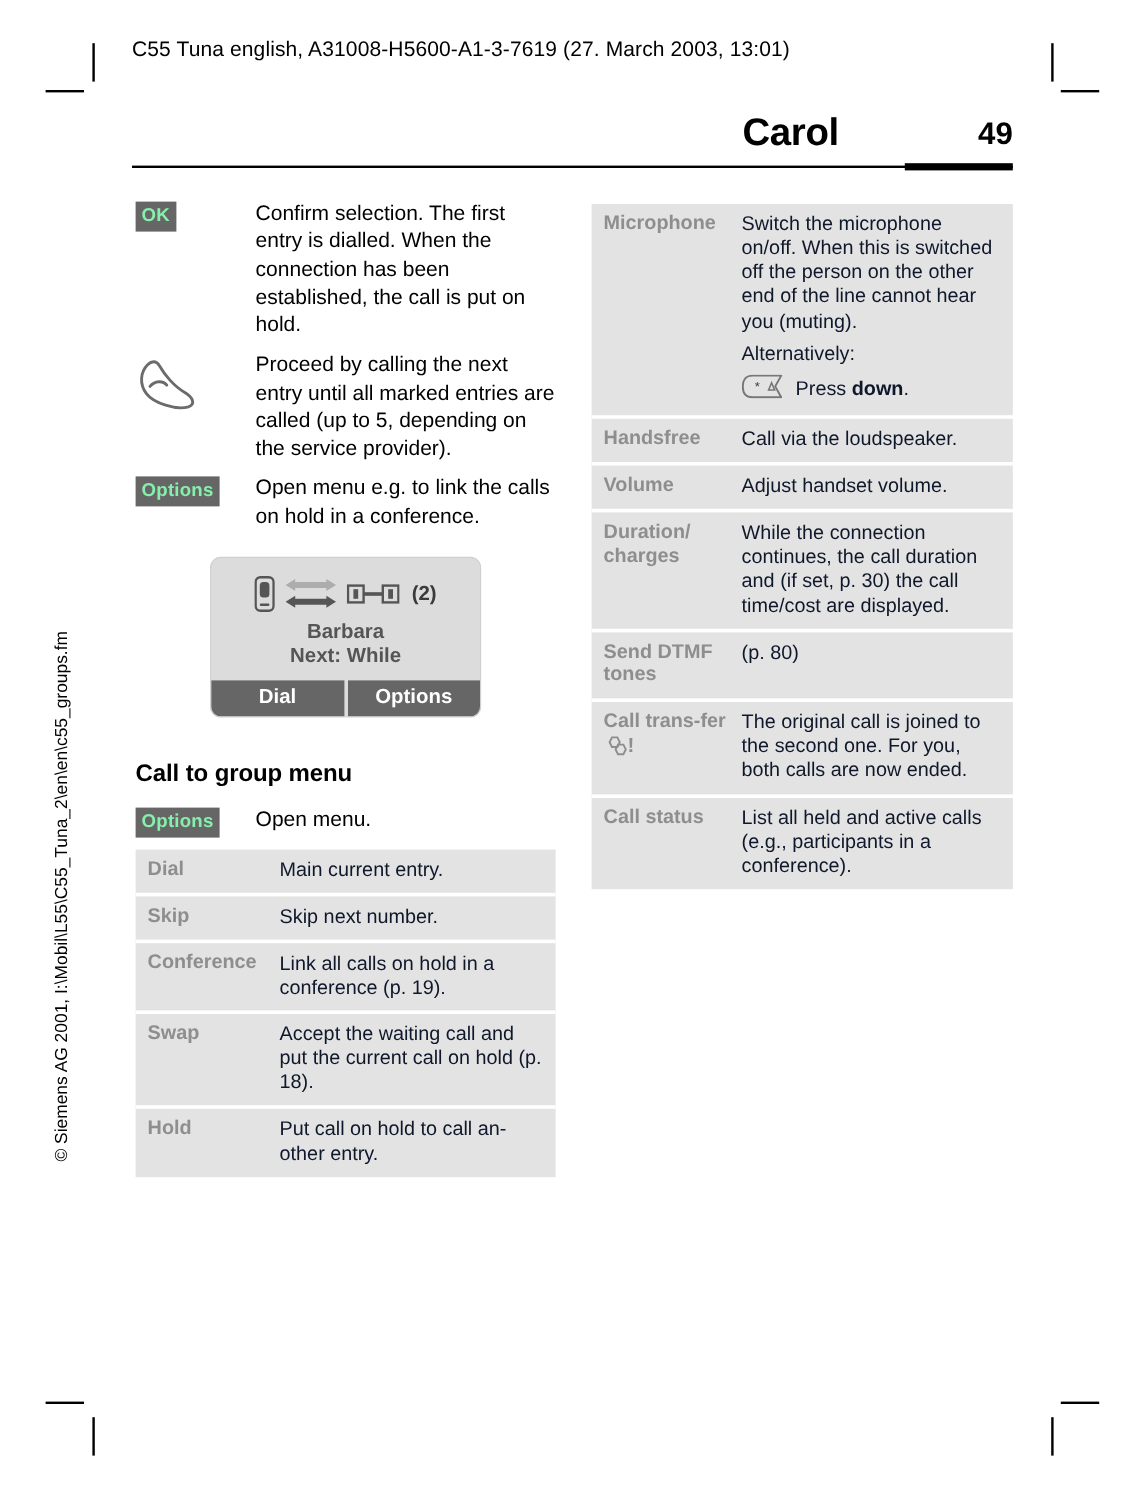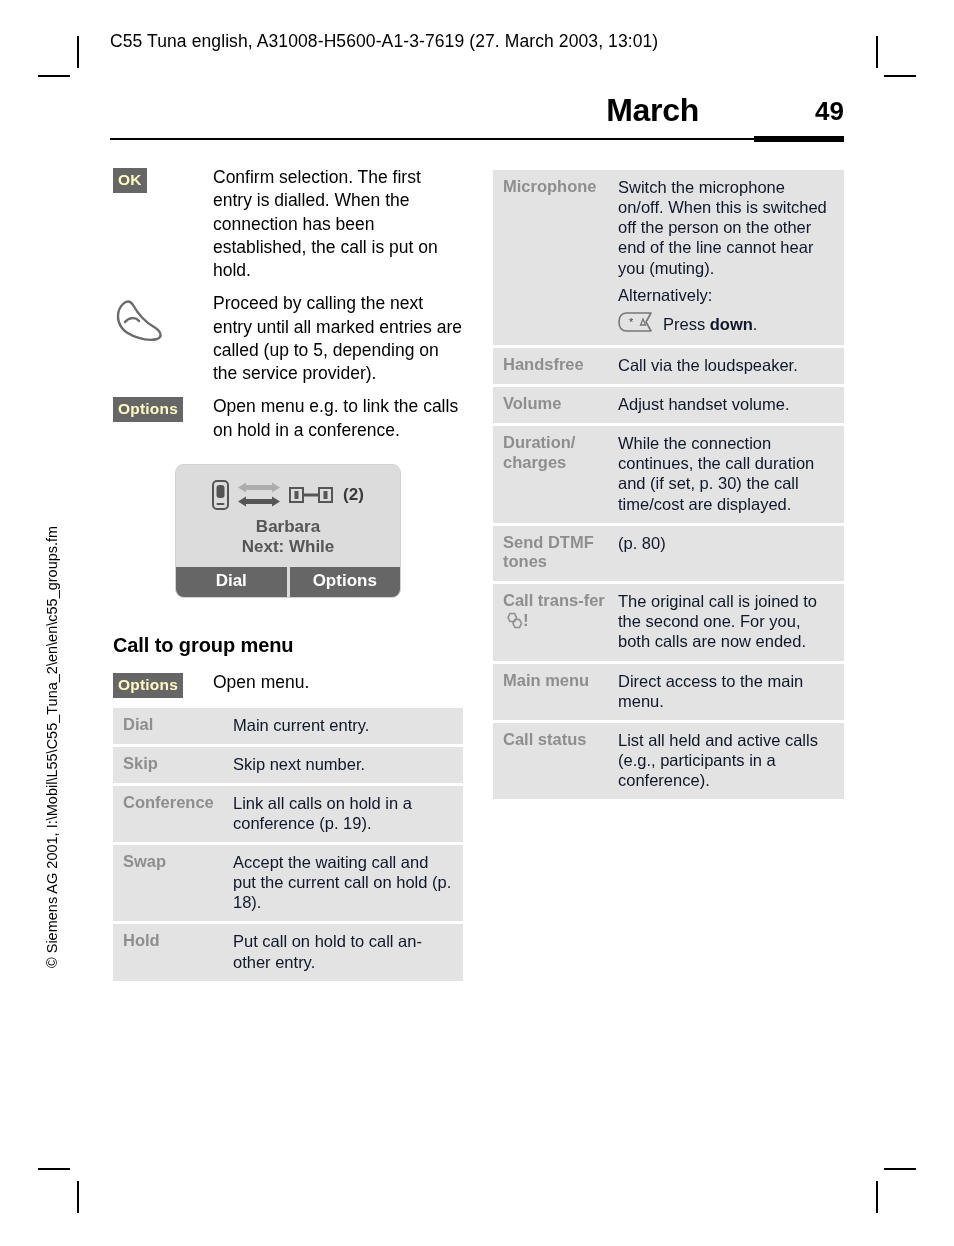--- a/index.html
+++ b/index.html
@@ -97,21 +97,21 @@
     margin-bottom: 4px;
   }
   .def-key {
     width: 100px;
     flex: 0 0 100px;
     padding-top: 2px;
   }
   .softkey {
     display: inline-block;
     background: #666666;
-    color: #fef9c3;
+    color: #86efac;
     font-size: 15.5px;
     font-weight: bold;
     line-height: 1;
     padding: 4px 5px 5px 5px;
     letter-spacing: 0.2px;
     text-align: right;
   }
   .def-text {
     flex: 1 1 auto;
     font-size: 17.5px;
@@ -238,21 +238,21 @@
 <div class="crop crop-v" style="left:876px; top:36px;"></div>
 <div class="crop crop-h" style="left:884px; top:75px;"></div>
 <div class="crop crop-h" style="left:38px; top:1168px;"></div>
 <div class="crop crop-v" style="left:77px; top:1181px;"></div>
 <div class="crop crop-h" style="left:884px; top:1168px;"></div>
 <div class="crop crop-v" style="left:876px; top:1181px;"></div>
 
 <div class="doc-header">C55 Tuna english, A31008-H5600-A1-3-7619 (27. March 2003, 13:01)</div>
 
 <div class="title-block">
-  <div class="chapter-title">March</div>
+  <div class="chapter-title">Carol</div>
   <div class="page-number">49</div>
   <div class="rule-thin"></div>
   <div class="rule-thick"></div>
 </div>
 
 <div class="spine-text">© Siemens AG 2001, I:\Mobil\L55\C55_Tuna_2\en\en\c55_groups.fm</div>
 
 <div class="col-left">
 
   <div class="def-row">
@@ -391,24 +391,20 @@
       <div class="tcell-label">
         <span>Call trans-fer</span>
         <svg class="inline-icon" width="20" height="17" viewBox="0 0 20 17">
           <path d="M7 1.5 L11.5 1.5 L13.5 5.5 L11.5 9.5 L7 9.5 L5 5.5 Z" fill="none" stroke="#8e8e8e" stroke-width="1.6"></path>
           <path d="M12 7.5 L16.5 7.5 L18.5 11.5 L16.5 15.5 L12 15.5 L10 11.5 Z" fill="none" stroke="#8e8e8e" stroke-width="1.6"></path>
         </svg><span class="bang">!</span>
       </div>
       <div class="tcell-desc">The original call is joined to the second one. For you, both calls are now ended.</div>
     </div>
 
-    <div class="trow">
-      <div class="tcell-label">Main menu</div>
-      <div class="tcell-desc">Direct access to the main menu.</div>
-    </div>
 
     <div class="trow">
       <div class="tcell-label">Call status</div>
       <div class="tcell-desc">List all held and active calls (e.g., participants in a conference).</div>
     </div>
 
   </div>
 </div>
 
 </body></html>

